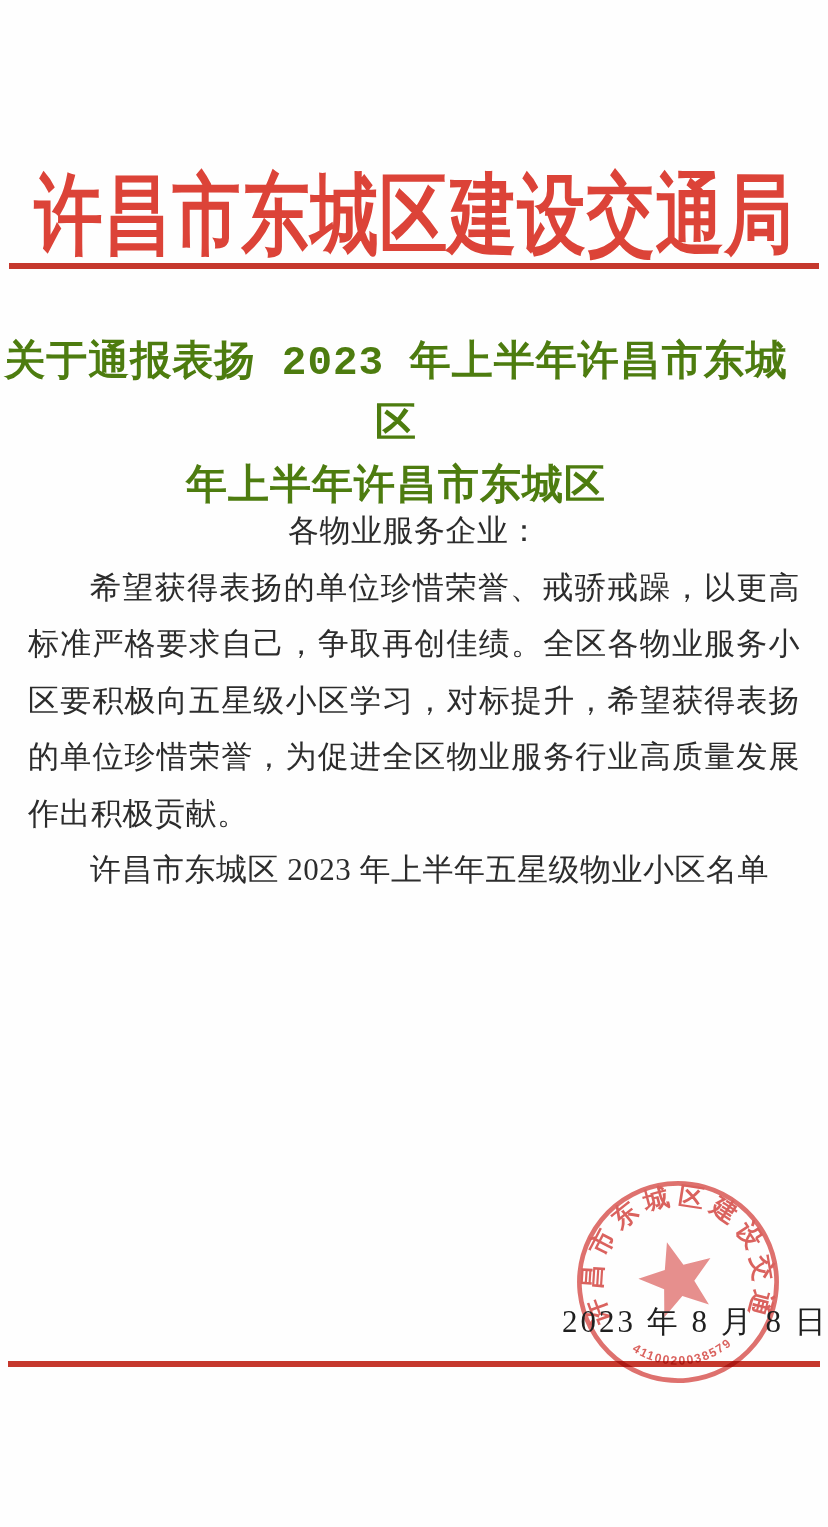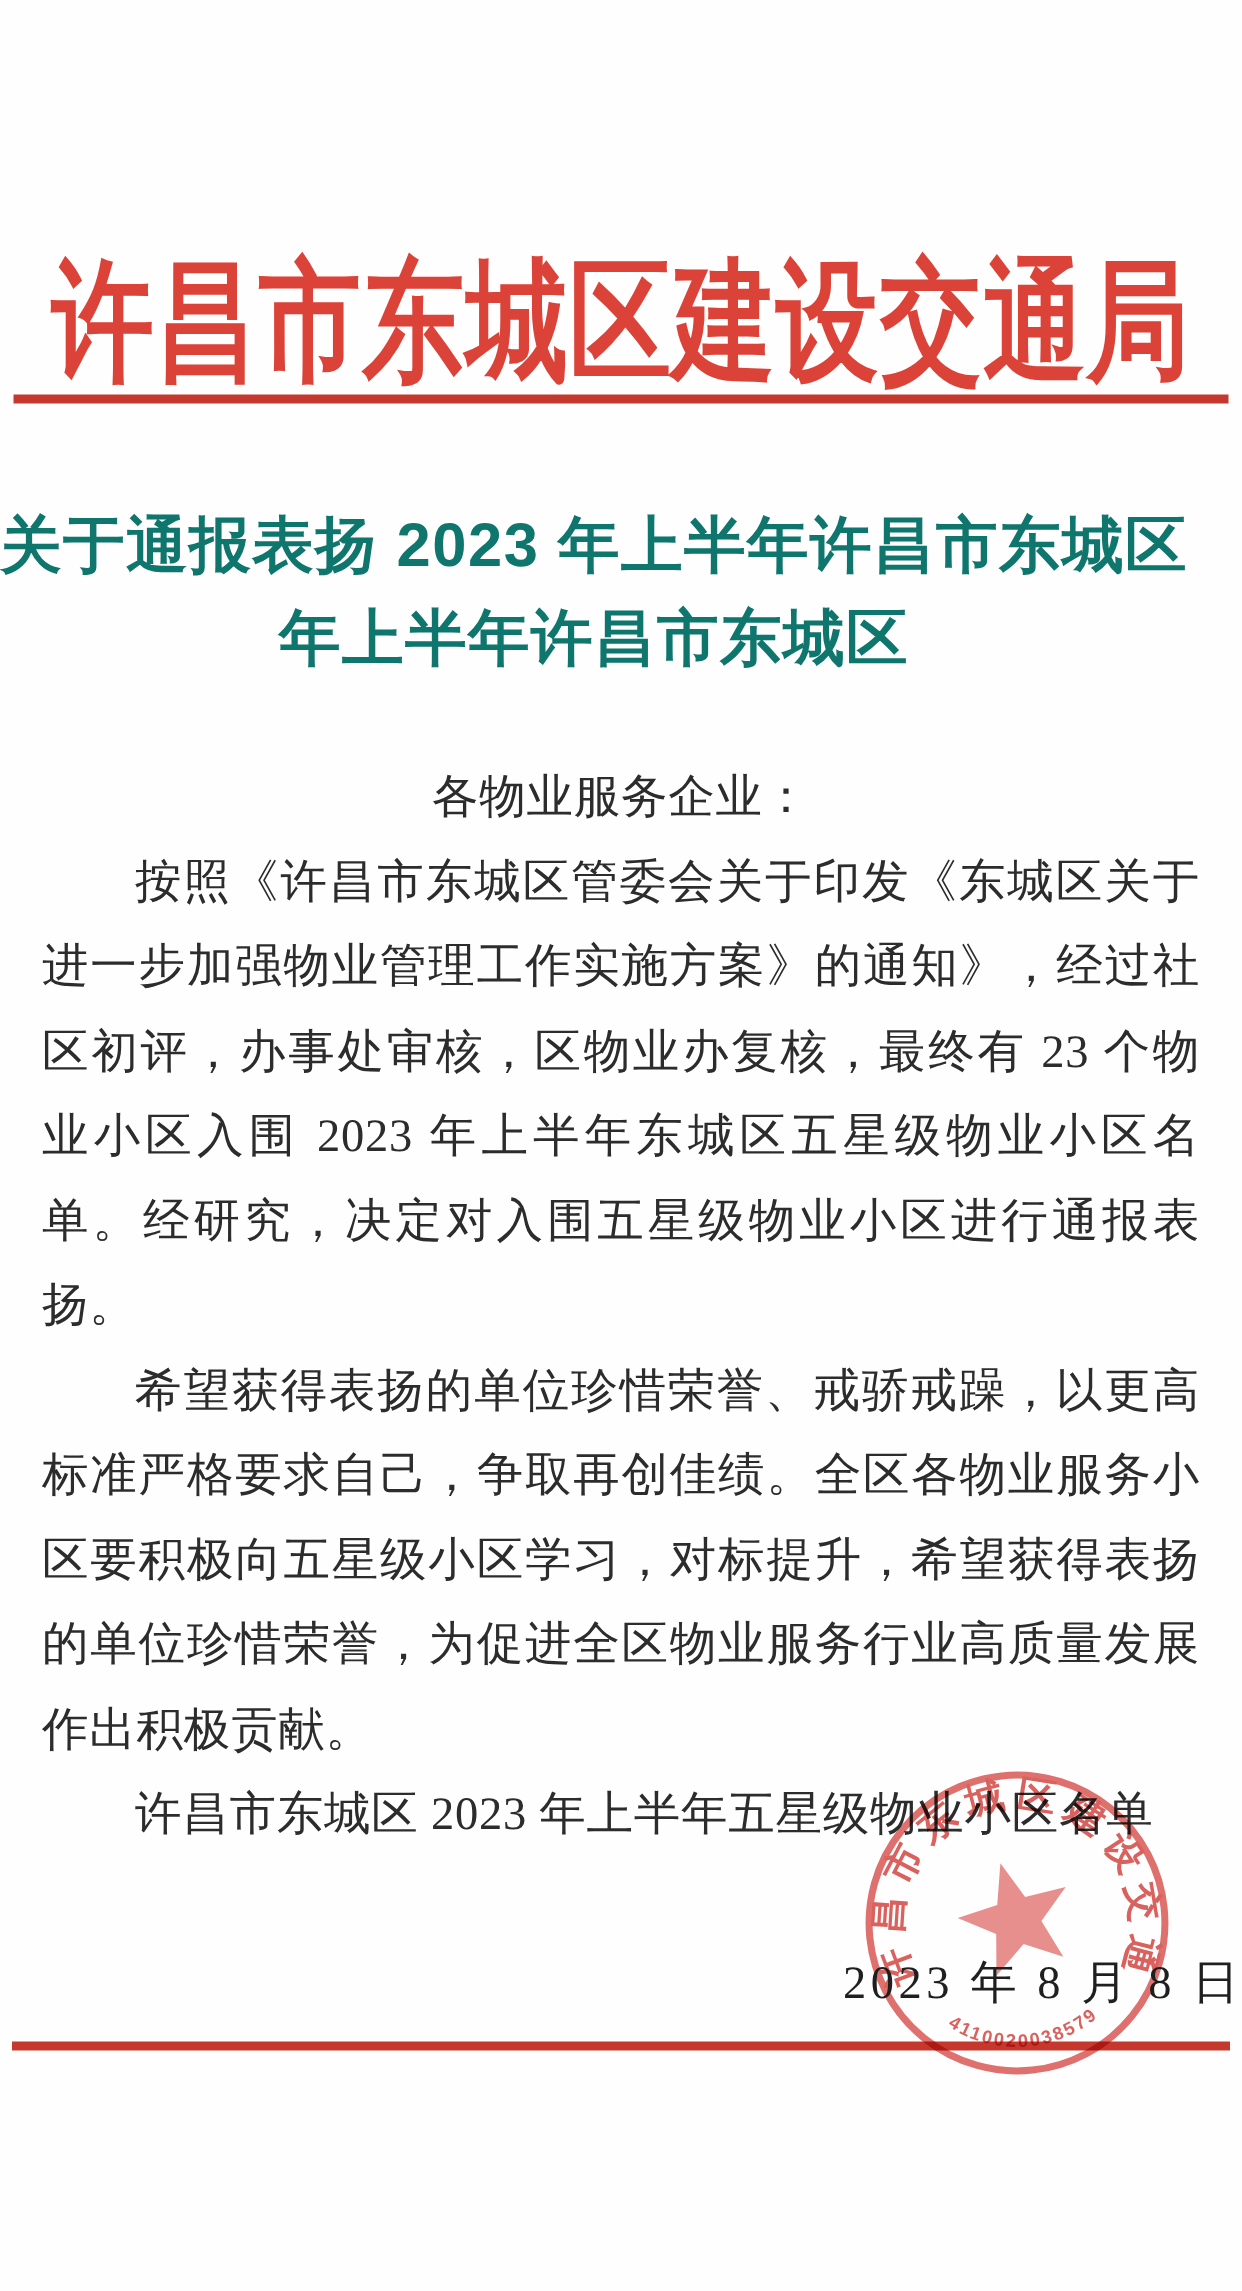--- a/index.html
+++ b/index.html
@@ -51,25 +51,25 @@
     width: 812px;
     z-index: 1;
   }
   
   .title {
     position: absolute;
     top: 332px;
     left: 0;
     width: 792px;
     text-align: center;
-    font-family: Liberation Sans, sans-serif;
+    font-family: Liberation Mono, monospace;
     font-weight: 700;
     font-size: 41px;
     line-height: 62px;
-    color: #0f766e;
+    color: #4d7c0f;
     letter-spacing: 1px;
   }
   
   .body-text {
     position: absolute;
     top: 503px;
     left: 28px;
     width: 772px;
     font-family: "Liberation Serif", serif;
     font-size: 31px;
@@ -144,21 +144,20 @@
 
   <div class="red-line top"></div>
 
   <div class="title">
     <div>关于通报表扬 2023 年上半年许昌市东城区</div>
     <div>年上半年许昌市东城区</div>
   </div>
 
   <div class="body-text">
     <div class="salutation">各物业服务企业：</div>
-    <p class="para">按照《许昌市东城区管委会关于印发《东城区关于进一步加强物业管理工作实施方案》的通知》，经过社区初评，办事处审核，区物业办复核，最终有 23 个物业小区入围 2023 年上半年东城区五星级物业小区名单。经研究，决定对入围五星级物业小区进行通报表扬。</p>
     <p class="para">希望获得表扬的单位珍惜荣誉、戒骄戒躁，以更高标准严格要求自己，争取再创佳绩。全区各物业服务小区要积极向五星级小区学习，对标提升，希望获得表扬的单位珍惜荣誉，为促进全区物业服务行业高质量发展作出积极贡献。</p>
     <div class="attachment-name">许昌市东城区 2023 年上半年五星级物业小区名单</div>
   </div>
 
   <div class="red-line bottom"></div>
 
   <div class="seal">
     <svg viewBox="0 0 230 230">
       <circle cx="115" cy="115" r="105" fill="none" stroke="#d85450" stroke-width="5" opacity="0.9"></circle>
       <path id="sealArc" fill="none" d="M 40.7,149.6 A 82,82 0 1 1 189.3,149.6"></path>

